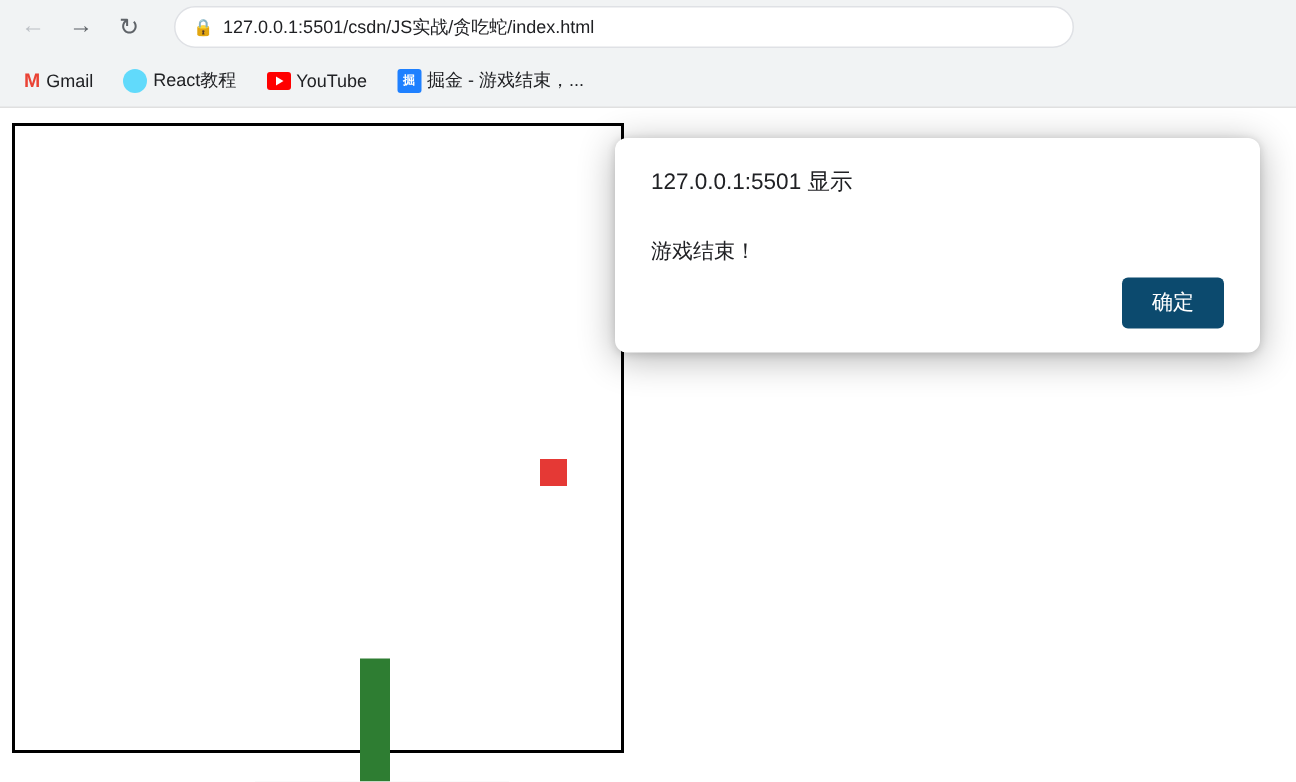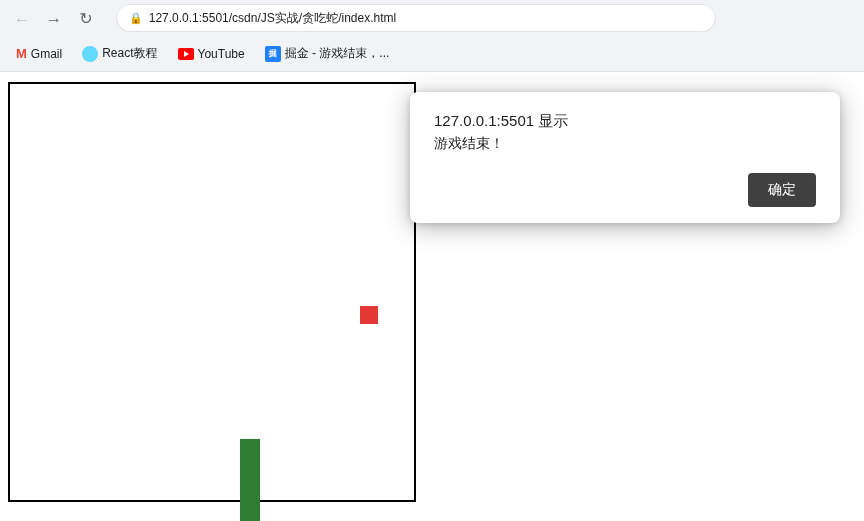--- a/index.html
+++ b/index.html
@@ -149,36 +149,36 @@
       border-radius: 8px;
       box-shadow: 0 4px 24px rgba(0,0,0,0.3), 0 1px 6px rgba(0,0,0,0.15);
       padding: 20px 24px 16px 24px;
       z-index: 100;
     }
 
     .alert-title {
       font-size: 15px;
       font-weight: 500;
       color: #202124;
-      margin-bottom: 4px;
+      margin-bottom: 28px;
     }
 
     .alert-message {
       font-size: 14px;
       color: #202124;
-      margin-bottom: 20px;
+      margin-bottom: 8px;
     }
 
     .alert-actions {
       display: flex;
       justify-content: flex-end;
     }
 
     .alert-ok-btn {
-      background: #404040;
+      background: #0c4a6e;
       color: white;
       border: none;
       border-radius: 4px;
       padding: 8px 20px;
       font-size: 14px;
       cursor: pointer;
       font-family: Arial, sans-serif;
     }
 
     

